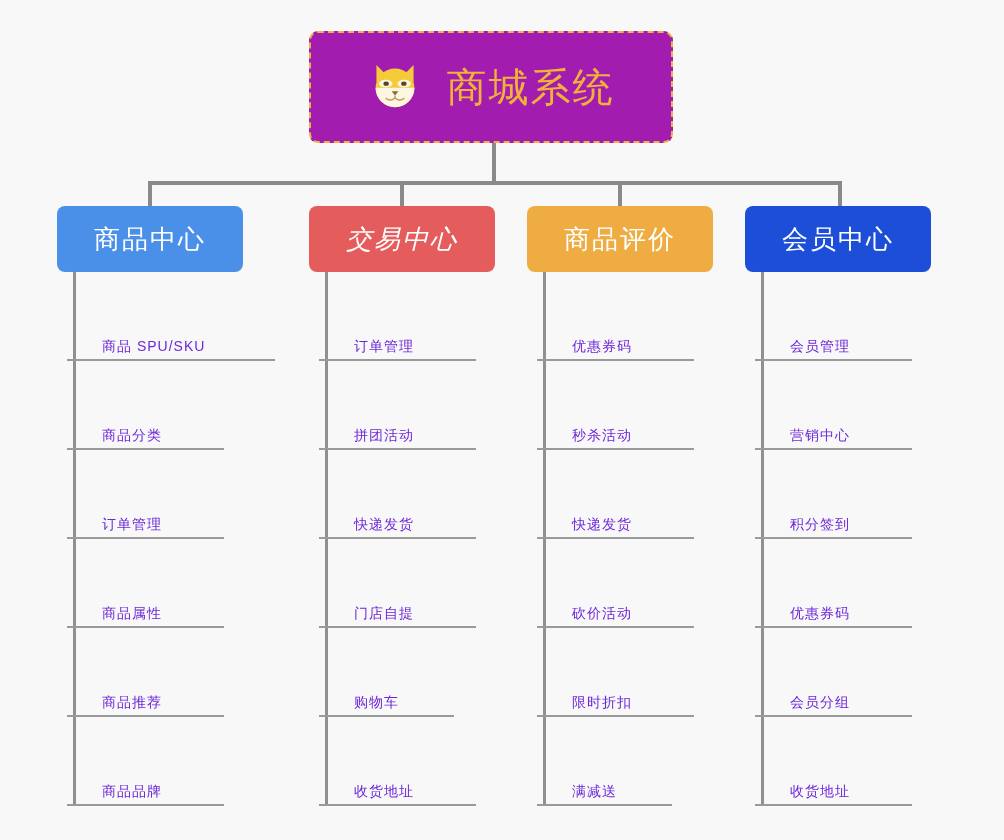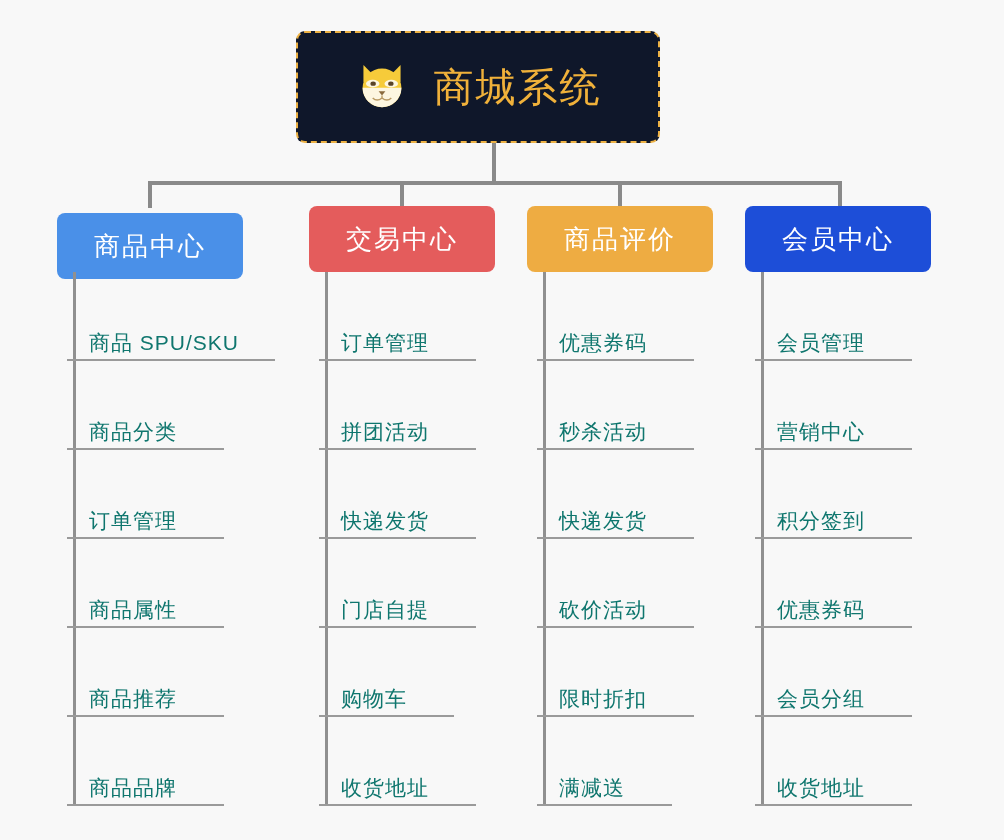--- a/index.html
+++ b/index.html
@@ -16,26 +16,26 @@
 
   #canvas {
     position: relative;
     width: 1004px;
     height: 840px;
   }
 
   
   .root-node {
     position: absolute;
-    left: 296px;
+    left: 309px;
     top: 31px;
     width: 364px;
     height: 112px;
     box-sizing: border-box;
-    background: #0f172a;
+    background: #a21caf;
     border: 2px dashed #edb245;
     border-radius: 9px;
     display: flex;
     align-items: center;
     justify-content: center;
     gap: 25px;
   }
   .root-emoji {
     width: 54px;
     height: 54px;
@@ -92,24 +92,24 @@
     top: 66px;
     left: 0;
   }
   .leaf {
     position: relative;
     height: 89px;
     box-sizing: border-box;
   }
   .leaf-label {
     position: absolute;
-    left: 32px;
+    left: 45px;
     bottom: 7px;
-    font-size: 21px;
-    color: #0f766e;
+    font-size: 14px;
+    color: #6d28d9;
     white-space: nowrap;
     letter-spacing: 1px;
     line-height: 1.1;
   }
   .leaf-rule {
     position: absolute;
     left: 10px;
     bottom: 0;
     height: 2px;
     background: #9a9a9a;
@@ -139,21 +139,21 @@
   </div>
 
   <div class="conn conn-v" style="left: 492px; top: 143px; height: 40px; background: rgb(138, 138, 138);"></div>
   <div class="conn conn-h" style="left: 148px; top: 181px; width: 692px; background: rgb(138, 138, 138);"></div>
   <div class="conn conn-v" style="left: 148px; top: 181px; height: 27px; background: rgb(138, 138, 138);"></div>
   <div class="conn conn-v" style="left: 400px; top: 181px; height: 27px; background: rgb(138, 138, 138);"></div>
   <div class="conn conn-v" style="left: 618px; top: 181px; height: 27px; background: rgb(138, 138, 138);"></div>
   <div class="conn conn-v" style="left: 838px; top: 181px; height: 27px; background: rgb(138, 138, 138);"></div>
 
   <div class="column" style="left:57px; width:230px;">
-    <div class="cat-header" style="width: 186px; background: rgb(74, 144, 232); margin-top: 7px;">
+    <div class="cat-header" style="width: 186px; background: rgb(74, 144, 232);">
       <span>商品中心</span>
     </div>
     <div class="spine" style="left:16px; height:534px;"></div>
     <div class="leaf-list">
       <div class="leaf">
         <span class="leaf-label">商品 SPU/SKU</span>
         <span class="leaf-rule" style="width:208px;"></span>
       </div>
       <div class="leaf">
         <span class="leaf-label">商品分类</span>
@@ -172,21 +172,21 @@
         <span class="leaf-rule" style="width:157px;"></span>
       </div>
       <div class="leaf">
         <span class="leaf-label">商品品牌</span>
         <span class="leaf-rule" style="width:157px;"></span>
       </div>
     </div>
   </div>
 
   <div class="column" style="left:309px; width:230px;">
-    <div class="cat-header" style="width: 186px; background: rgb(228, 92, 92);">
+    <div class="cat-header" style="width: 186px; background: rgb(228, 92, 92); font-style: italic;">
       <span>交易中心</span>
     </div>
     <div class="spine" style="left:16px; height:534px;"></div>
     <div class="leaf-list">
       <div class="leaf">
         <span class="leaf-label">订单管理</span>
         <span class="leaf-rule" style="width:157px;"></span>
       </div>
       <div class="leaf">
         <span class="leaf-label">拼团活动</span>

